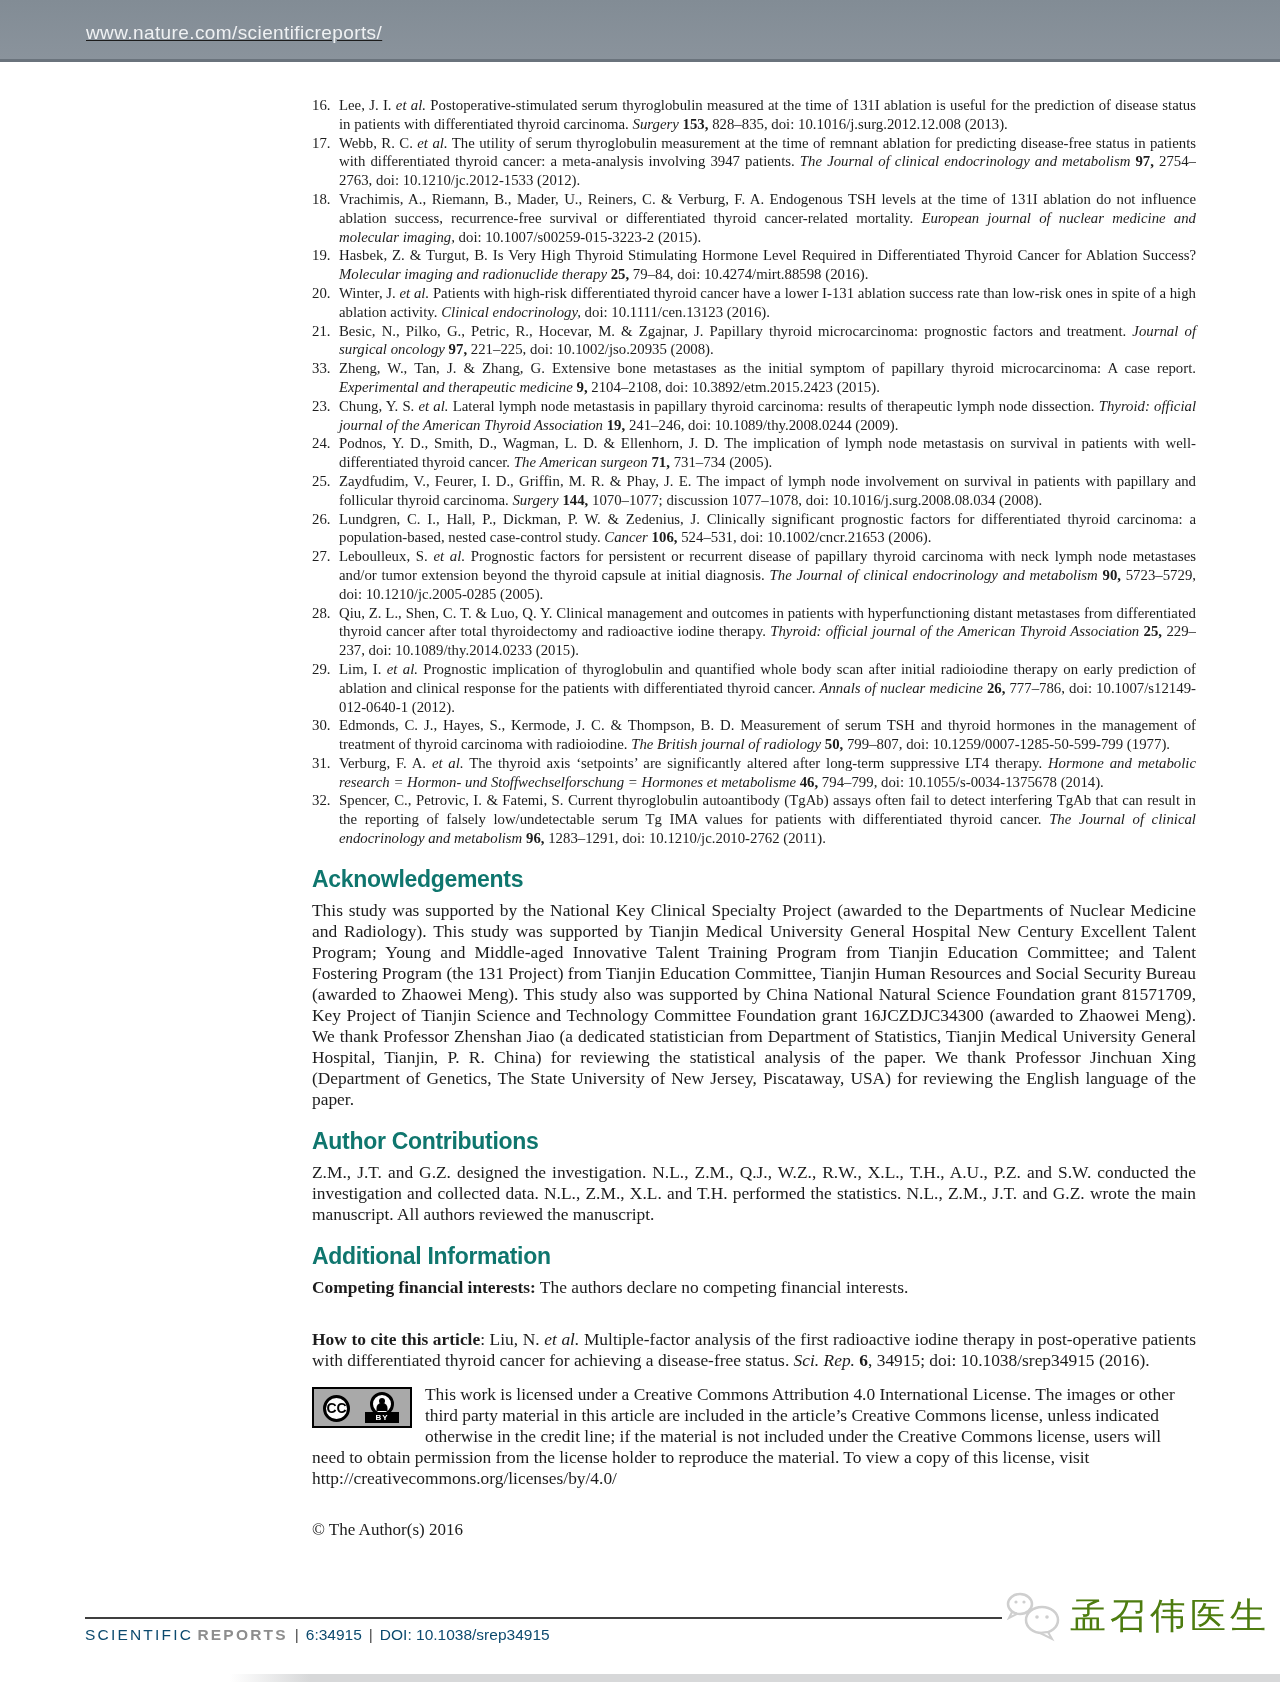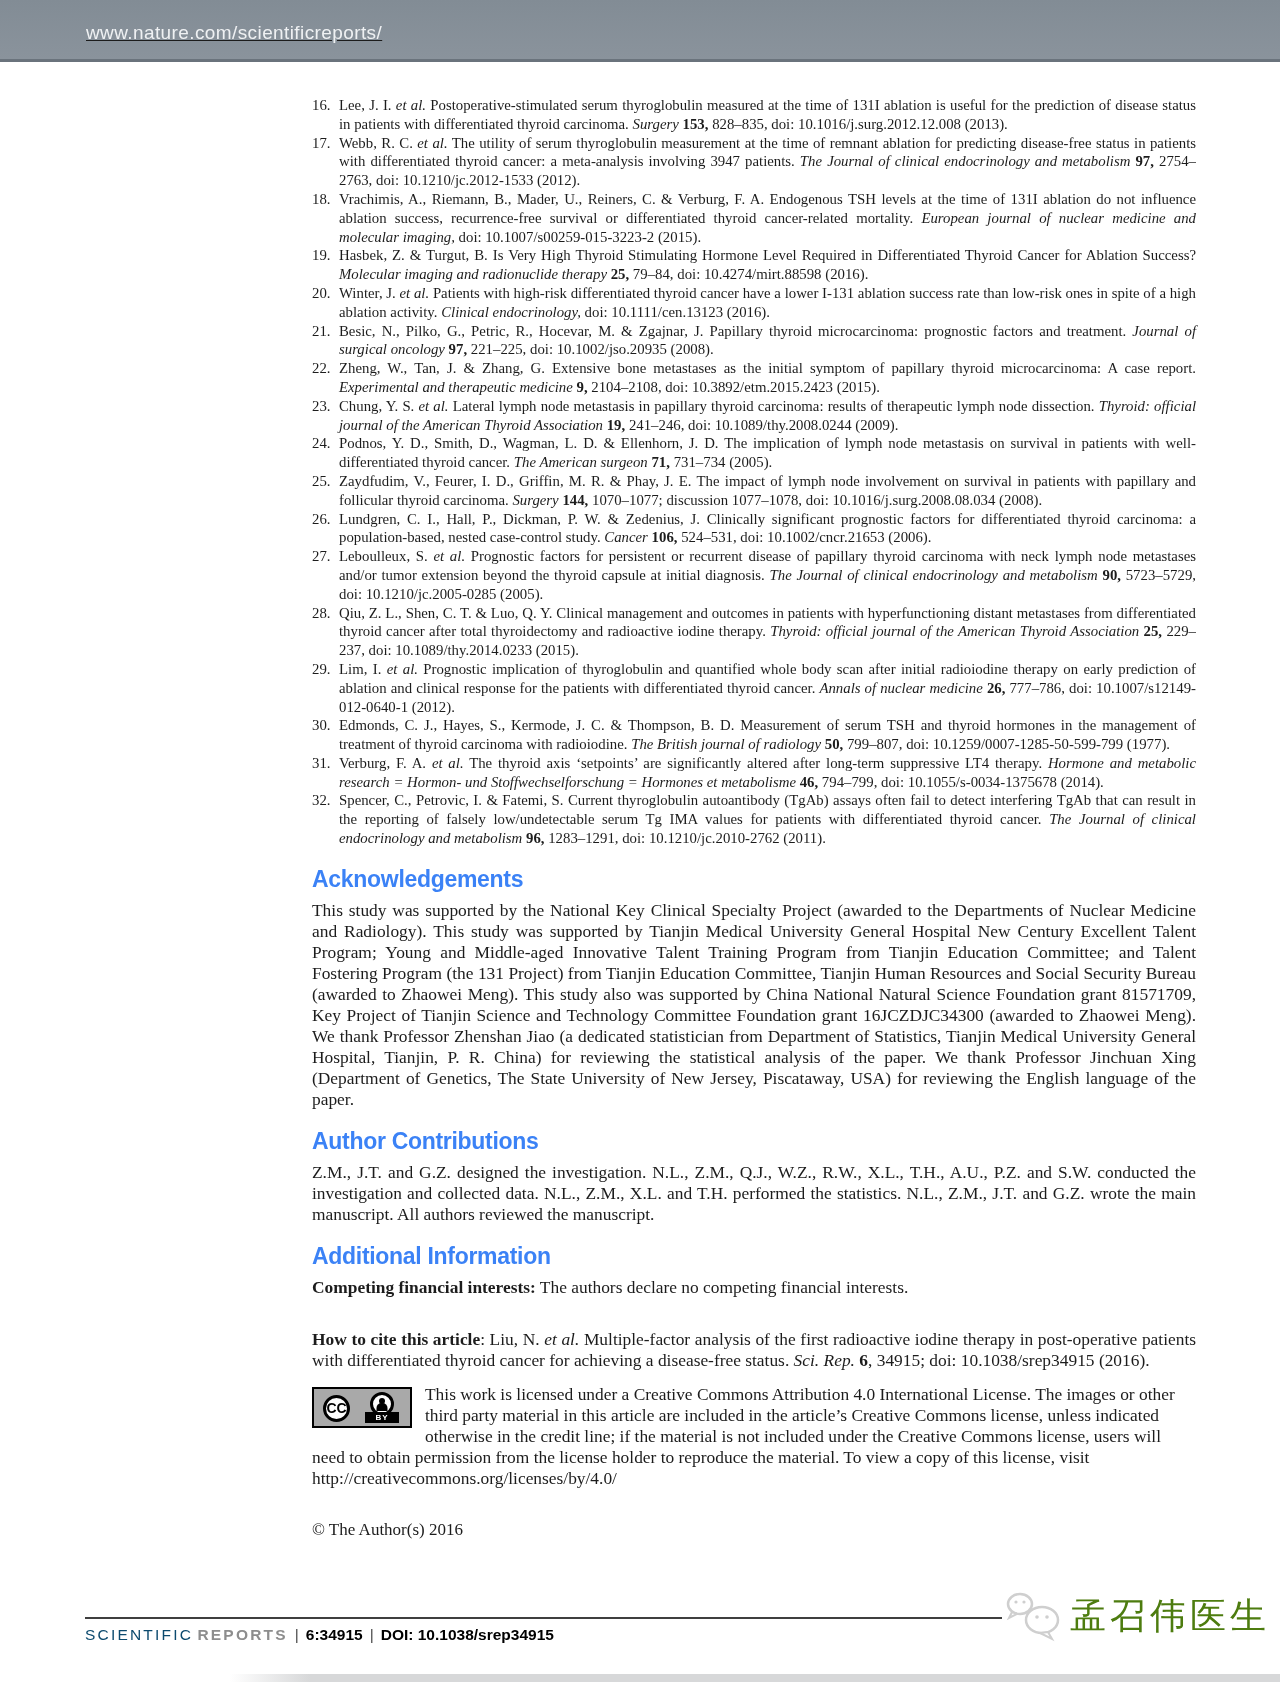--- a/index.html
+++ b/index.html
@@ -33,21 +33,21 @@
     position: absolute; top: 96px; left: 312px; width: 884px;
   }
 
   .refs { font-size: 14.8px; line-height: 18.8px; text-align: justify; }
   .ref { padding-left: 27px; }
   .ref .num { display: inline-block; width: 27px; margin-left: -27px; }
 
   h2.section-heading {
     font-family: "Liberation Sans", sans-serif;
     font-size: 23px; font-weight: 700; letter-spacing: -0.3px;
-    color: #3b82f6; margin: 18px 0 7px 0;
+    color: #0f766e; margin: 18px 0 7px 0;
   }
   .para {
     font-size: 17.4px; line-height: 21px; text-align: justify; margin: 0;
   }
   .para.gap { margin-top: 31px; }
 
   
   .license { margin-top: 13px; }
   .license::after { content: ""; display: block; clear: both; }
   .cc-badge {
@@ -89,21 +89,21 @@
     border-top: 2px solid #3f3f3f; z-index: 1;
   }
   .footer-text {
     position: absolute; left: 85px; top: 1626px;
     font-family: "Liberation Sans", sans-serif; font-size: 15.5px;
     color: #3c3c3c; z-index: 2; white-space: nowrap;
   }
   .footer-text .j1 { color: #0c4a6e; letter-spacing: 2.2px; font-weight: 400; }
   .footer-text .j2 { color: #8d8d8d; letter-spacing: 2.2px; font-weight: 700; }
   .footer-text .sep { color: #4a4a4a; margin: 0 7px; font-weight: 400; }
-  .footer-text .nums { color: #000000; font-weight: 700; }
+  .footer-text .nums { color: #0c4a6e; font-weight: 400; }
 
   
   .watermark {
     position: absolute; top: 1588px; left: 1002px;
     display: flex; align-items: center; z-index: 3;
   }
   .wm-icon { background: #ffffff; line-height: 0; }
   .wm-text {
     font-family: "Liberation Sans", sans-serif;
     font-size: 36px; letter-spacing: 4px; color: #4d7c0f;
@@ -136,21 +136,21 @@
         <div class="ref"><span class="num">17.</span><span>Webb, R. C. <i>et al.</i> The utility of serum thyroglobulin measurement at the time of remnant ablation for predicting disease-free status in patients with differentiated thyroid cancer: a meta-analysis involving 3947 patients. <i>The Journal of clinical endocrinology and metabolism </i><b>97,</b> 2754–2763, doi: 10.1210/jc.2012-1533 (2012).</span></div>
 
         <div class="ref"><span class="num">18.</span><span>Vrachimis, A., Riemann, B., Mader, U., Reiners, C. &amp; Verburg, F. A. Endogenous TSH levels at the time of 131I ablation do not influence ablation success, recurrence-free survival or differentiated thyroid cancer-related mortality. <i>European journal of nuclear medicine and molecular imaging,</i> doi: 10.1007/s00259-015-3223-2 (2015).</span></div>
 
         <div class="ref"><span class="num">19.</span><span>Hasbek, Z. &amp; Turgut, B. Is Very High Thyroid Stimulating Hormone Level Required in Differentiated Thyroid Cancer for Ablation Success? <i>Molecular imaging and radionuclide therapy </i><b>25,</b> 79–84, doi: 10.4274/mirt.88598 (2016).</span></div>
 
         <div class="ref"><span class="num">20.</span><span>Winter, J. <i>et al.</i> Patients with high-risk differentiated thyroid cancer have a lower I-131 ablation success rate than low-risk ones in spite of a high ablation activity. <i>Clinical endocrinology,</i> doi: 10.1111/cen.13123 (2016).</span></div>
 
         <div class="ref"><span class="num">21.</span><span>Besic, N., Pilko, G., Petric, R., Hocevar, M. &amp; Zgajnar, J. Papillary thyroid microcarcinoma: prognostic factors and treatment. <i>Journal of surgical oncology </i><b>97,</b> 221–225, doi: 10.1002/jso.20935 (2008).</span></div>
 
-        <div class="ref"><span class="num">22.</span><span>Zheng, W., Tan, J. &amp; Zhang, G. Extensive bone metastases as the initial symptom of papillary thyroid microcarcinoma: A case report. <i>Experimental and therapeutic medicine </i><b>9,</b> 2104–2108, doi: 10.3892/etm.2015.2423 (2015).</span></div>
+        <div class="ref"><span class="num">33.</span><span>Zheng, W., Tan, J. &amp; Zhang, G. Extensive bone metastases as the initial symptom of papillary thyroid microcarcinoma: A case report. <i>Experimental and therapeutic medicine </i><b>9,</b> 2104–2108, doi: 10.3892/etm.2015.2423 (2015).</span></div>
 
         <div class="ref"><span class="num">23.</span><span>Chung, Y. S. <i>et al.</i> Lateral lymph node metastasis in papillary thyroid carcinoma: results of therapeutic lymph node dissection. <i>Thyroid: official journal of the American Thyroid Association </i><b>19,</b> 241–246, doi: 10.1089/thy.2008.0244 (2009).</span></div>
 
         <div class="ref"><span class="num">24.</span><span>Podnos, Y. D., Smith, D., Wagman, L. D. &amp; Ellenhorn, J. D. The implication of lymph node metastasis on survival in patients with well-differentiated thyroid cancer. <i>The American surgeon </i><b>71,</b> 731–734 (2005).</span></div>
 
         <div class="ref"><span class="num">25.</span><span>Zaydfudim, V., Feurer, I. D., Griffin, M. R. &amp; Phay, J. E. The impact of lymph node involvement on survival in patients with papillary and follicular thyroid carcinoma. <i>Surgery </i><b>144,</b> 1070–1077; discussion 1077–1078, doi: 10.1016/j.surg.2008.08.034 (2008).</span></div>
 
         <div class="ref"><span class="num">26.</span><span>Lundgren, C. I., Hall, P., Dickman, P. W. &amp; Zedenius, J. Clinically significant prognostic factors for differentiated thyroid carcinoma: a population-based, nested case-control study. <i>Cancer </i><b>106,</b> 524–531, doi: 10.1002/cncr.21653 (2006).</span></div>
 
         <div class="ref"><span class="num">27.</span><span>Leboulleux, S. <i>et al.</i> Prognostic factors for persistent or recurrent disease of papillary thyroid carcinoma with neck lymph node metastases and/or tumor extension beyond the thyroid capsule at initial diagnosis. <i>The Journal of clinical endocrinology and metabolism </i><b>90,</b> 5723–5729, doi: 10.1210/jc.2005-0285 (2005).</span></div>

